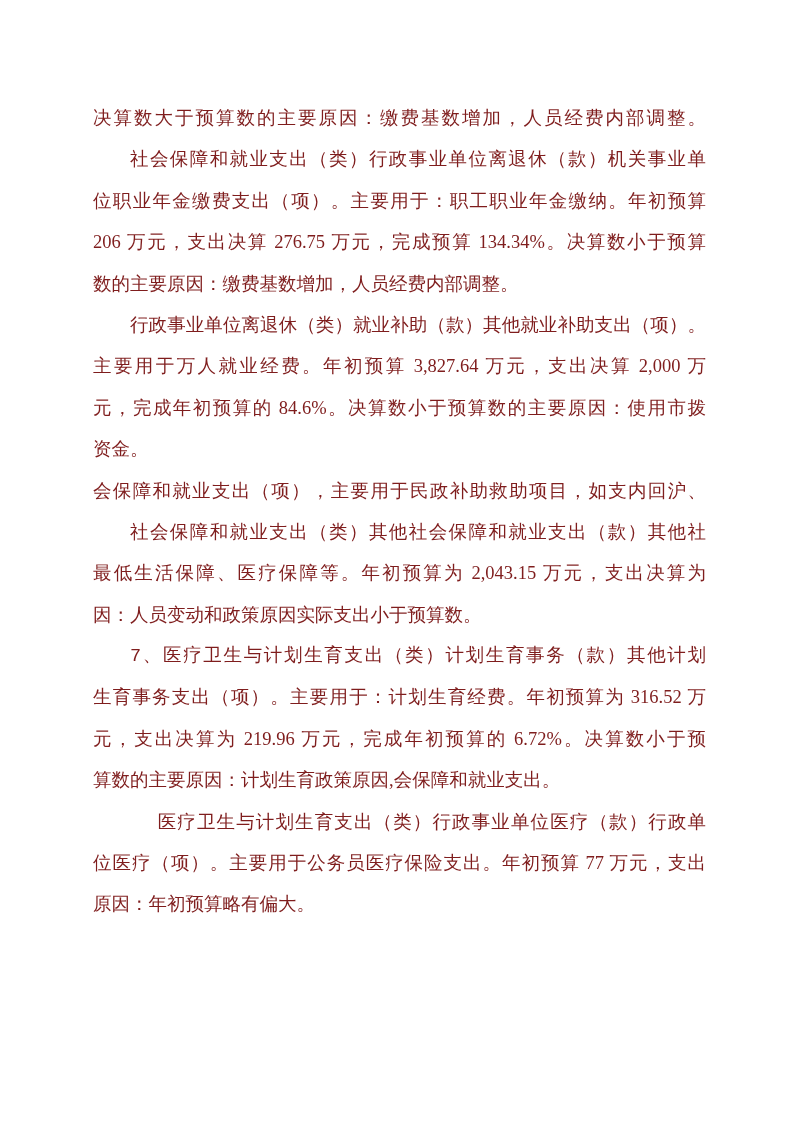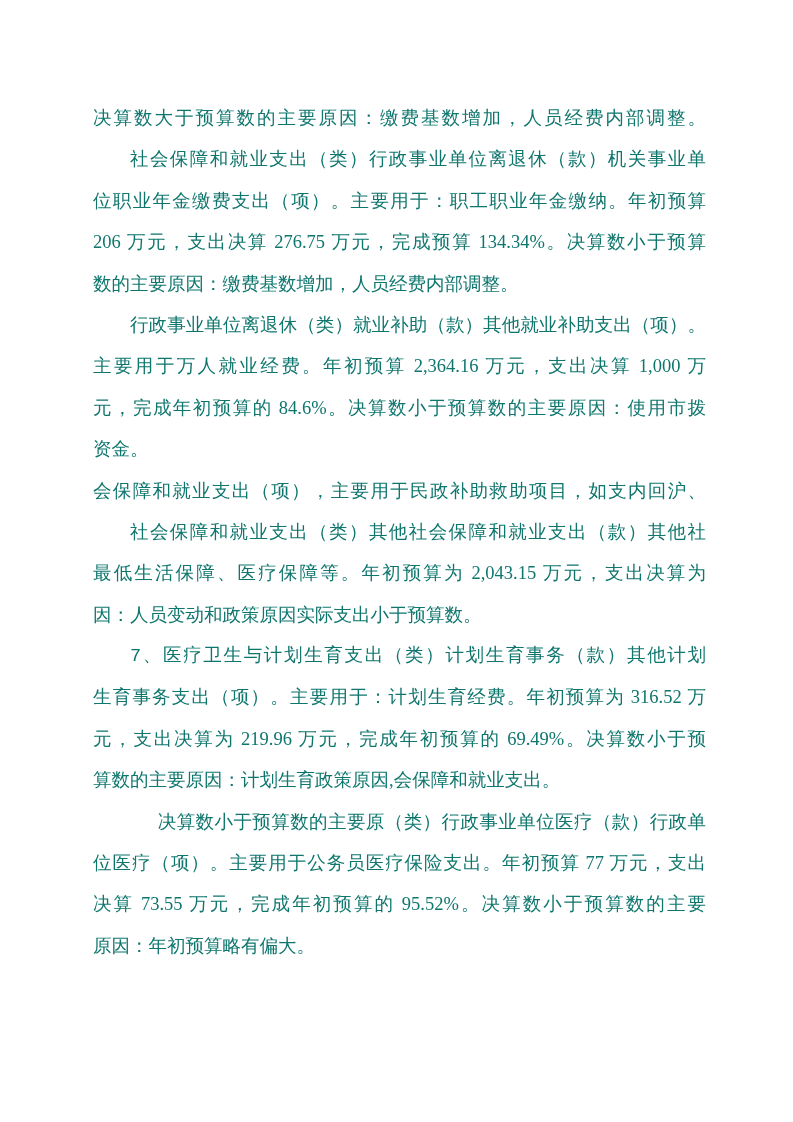--- a/index.html
+++ b/index.html
@@ -19,21 +19,21 @@
     left: 93px;
     top: 98px;
     width: 613px;
   }
   .line {
     font-family: "Liberation Serif", "DejaVu Serif", serif;
     font-size: 18.5px;
     line-height: 41.4px;
     height: 41.4px;
     overflow: hidden;
-    color: #0f766e;
+    color: #7f1d1d;
     text-align: justify;
     text-align-last: left;
     white-space: normal;
   }
   .line.fill {
     text-align-last: justify;
   }
 </style>
 </head>
 <body>
@@ -44,36 +44,35 @@
         <div class="line fill">决算数大于预算数的主要原因：缴费基数增加，人员经费内部调整。</div>
       </div>
       <div>
         <div class="line fill" style="padding-left: 2em; font-family: Liberation Serif, serif;">社会保障和就业支出（类）行政事业单位离退休（款）机关事业单</div>
         <div class="line fill">位职业年金缴费支出（项）。主要用于：职工职业年金缴纳。年初预算</div>
         <div class="line fill">206 万元，支出决算 276.75 万元，完成预算 134.34%。决算数小于预算</div>
         <div class="line">数的主要原因：缴费基数增加，人员经费内部调整。</div>
       </div>
       <div>
         <div class="line fill" style="padding-left: 2em;">行政事业单位离退休（类）就业补助（款）其他就业补助支出（项）。</div>
-        <div class="line fill">主要用于万人就业经费。年初预算 2,364.16 万元，支出决算 1,000 万</div>
+        <div class="line fill">主要用于万人就业经费。年初预算 3,827.64 万元，支出决算 2,000 万</div>
         <div class="line fill">元，完成年初预算的 84.6%。决算数小于预算数的主要原因：使用市拨</div>
         <div class="line">资金。</div>
       </div>
       <div>
         <div class="line fill">会保障和就业支出（项），主要用于民政补助救助项目，如支内回沪、</div>
         <div class="line fill" style="padding-left: 2em;">社会保障和就业支出（类）其他社会保障和就业支出（款）其他社</div>
         <div class="line fill">最低生活保障、医疗保障等。年初预算为 2,043.15 万元，支出决算为</div>
         <div class="line">因：人员变动和政策原因实际支出小于预算数。</div>
       </div>
       <div>
         <div class="line fill" style="padding-left: 2em; font-family: Liberation Mono, monospace;">7、医疗卫生与计划生育支出（类）计划生育事务（款）其他计划</div>
         <div class="line fill">生育事务支出（项）。主要用于：计划生育经费。年初预算为 316.52 万</div>
-        <div class="line fill">元，支出决算为 219.96 万元，完成年初预算的 69.49%。决算数小于预</div>
+        <div class="line fill">元，支出决算为 219.96 万元，完成年初预算的 6.72%。决算数小于预</div>
         <div class="line">算数的主要原因：计划生育政策原因,会保障和就业支出。</div>
       </div>
       <div>
-        <div class="line fill" style="padding-left: 3.5em;">决算数小于预算数的主要原（类）行政事业单位医疗（款）行政单</div>
+        <div class="line fill" style="padding-left: 3.5em;">医疗卫生与计划生育支出（类）行政事业单位医疗（款）行政单</div>
         <div class="line fill">位医疗（项）。主要用于公务员医疗保险支出。年初预算 77 万元，支出</div>
-        <div class="line fill">决算 73.55 万元，完成年初预算的 95.52%。决算数小于预算数的主要</div>
         <div class="line">原因：年初预算略有偏大。</div>
       </div>
     </div>
 </div>
 
 </body></html>

